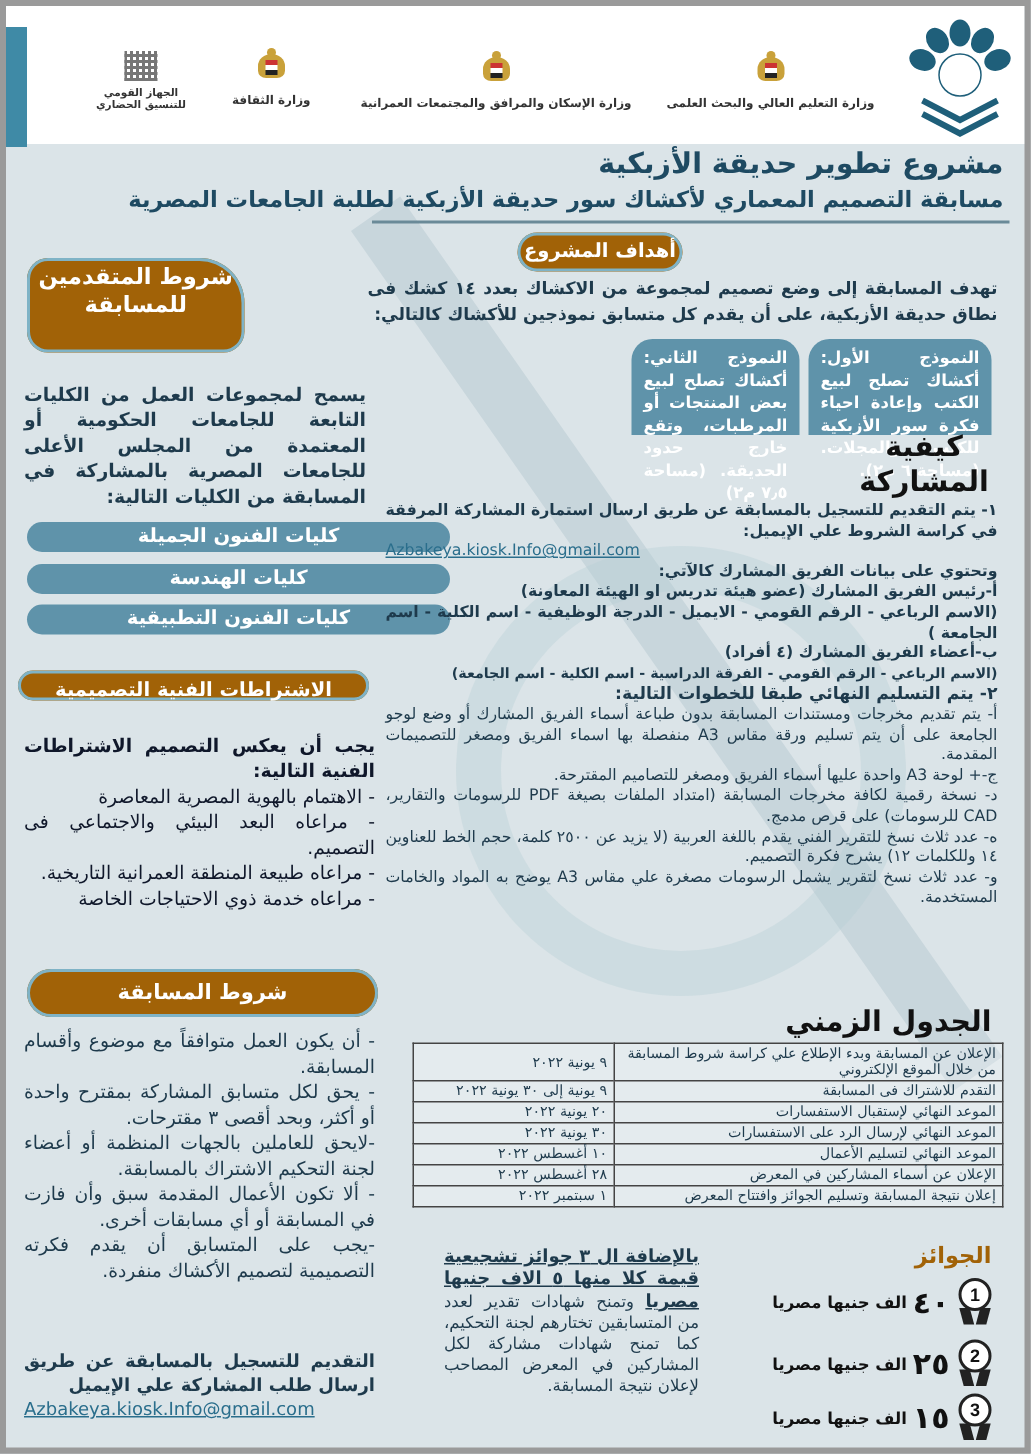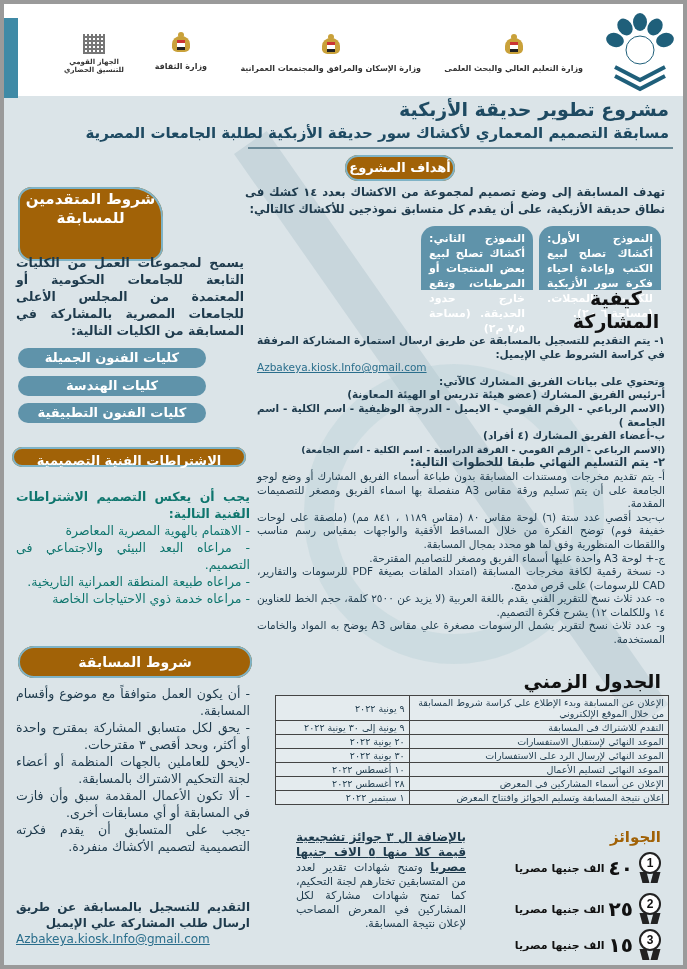--- a/index.html
+++ b/index.html
@@ -45,30 +45,30 @@
 
   .goals-text { position:absolute; right:18px; top:180px; width:420px; font-size:11.5px; line-height:17px; font-weight:bold; color:#1e3a4c; text-align: justify; }
 
   .model-box {
     position:absolute; background:#5f93aa; color:#fff; font-size:11px; line-height:15px; font-weight:bold;
     padding: 5px 8px; border-radius: 14px 14px 0 0; text-align: justify;
   }
   .model1 { right: 22px; top: 222px; width: 122px; height: 64px; }
   .model2 { right: 150px; top: 222px; width: 112px; height: 64px; }
 
-  .apply-pill { left: 14px; top: 183px; width: 145px; height: 74px; font-size: 15px; line-height: 19px; padding-top: 3px;
+  .apply-pill { left: 14px; top: 168px; width: 145px; height: 63px; font-size: 15px; line-height: 19px; padding-top: 3px;
      border-radius: 14px 30px 14px 14px; }
   .eligibility { position:absolute; left:12px; top:250px; width:228px; font-size:12.5px; line-height:17px; font-weight:bold; color:#1e3a4c; text-align: justify; }
 
   .college-pill {
-    position:absolute; left:14px; width:188px; height:20px; background:#5f93aa; color:#fff; font-size:13px; font-weight:bold;
+    position:absolute; left:14px; width:282px; height:20px; background:#5f93aa; color:#fff; font-size:13px; font-weight:bold;
     text-align:center; line-height:20px; border-radius: 10px;
   }
   .design-pill { left: 8px; top: 443px; width: 234px; height: 20px; font-size: 13px; line-height: 28px; }
-  .design-text { position:absolute; left:12px; top:484px; width:234px; font-size:12.5px; line-height:17px; color:#0f766e; text-align: justify; }
+  .design-text { position:absolute; left:12px; top:484px; width:234px; font-size:12.5px; line-height:17px; color:#0f172a; text-align: justify; }
   .design-text .lead { font-weight: bold; }
   .design-text .item { font-weight: normal; }
 
   .cond-pill { left: 14px; top: 642px; width: 234px; height: 32px; font-size: 14px; line-height: 32px; }
   .cond-text { position:absolute; left:12px; top:681px; width:234px; font-size:12.5px; line-height:17px; color:#1e3a4c; text-align: justify; }
   .reg-text { position:absolute; left:12px; top:895px; width:234px; font-size:12px; line-height:16px; font-weight:bold; color:#1e3a4c; text-align: justify; }
   .email { color:#2a6e8c; text-decoration: underline; direction: ltr; unicode-bidi: embed; font-weight: normal; }
 
   .how-head { position:absolute; right:22px; top:283px; width:90px; font-size:19px; line-height:23px; font-weight:bold; color:#111; text-align:center; }
   .how-text { position:absolute; right:18px; top:330px; width:408px; font-size:10.5px; line-height:13.6px; color:#1e3a4c; text-align: justify; }
@@ -189,21 +189,20 @@
   <div class="how-text">
     <span class="p b">١- يتم التقديم للتسجيل بالمسابقة عن طريق ارسال استمارة المشاركة المرفقة في كراسة الشروط علي الإيميل:</span>
     <span class="p" style="text-align:left;"><span class="email">Azbakeya.kiosk.Info@gmail.com</span></span>
     <span class="p b">وتحتوي على بيانات الفريق المشارك كالآتي:</span>
     <span class="p b">أ-رئيس الفريق المشارك (عضو هيئة تدريس او الهيئة المعاونة)</span>
     <span class="p b">(الاسم الرباعي - الرقم القومي - الايميل - الدرجة الوظيفية - اسم الكلية - اسم الجامعة )</span>
     <span class="p b">ب-أعضاء الفريق المشارك (٤ أفراد)</span>
     <span class="p b" style="font-size:9.5px;">(الاسم الرباعي - الرقم القومي - الفرقة الدراسية - اسم الكلية - اسم الجامعة)</span>
     <span class="p b" style="font-size:11.5px;">٢- يتم التسليم النهائي طبقا للخطوات التالية:</span>
     <span class="p">أ- يتم تقديم مخرجات ومستندات المسابقة بدون طباعة أسماء الفريق المشارك أو وضع لوجو الجامعة على أن يتم تسليم ورقة مقاس A3 منفصلة بها اسماء الفريق ومصغر للتصميمات المقدمة.</span>
-    <span class="p">ب-بحد أقصي عدد ستة (٦) لوحة مقاس ٨٠ (مقاس ١١٨٩ ، ٨٤١ مم) (ملصقة على لوحات خفيفة فوم) توضح الفكرة من خلال المساقط الأفقية والواجهات بمقياس رسم مناسب واللقطات المنظورية وفق لما هو محدد بمجال المسابقة.</span>
     <span class="p">ج-+ لوحة A3 واحدة عليها أسماء الفريق ومصغر للتصاميم المقترحة.</span>
     <span class="p">د- نسخة رقمية لكافة مخرجات المسابقة (امتداد الملفات بصيغة PDF للرسومات والتقارير، CAD للرسومات) على قرص مدمج.</span>
     <span class="p">ه- عدد ثلاث نسخ للتقرير الفني يقدم باللغة العربية (لا يزيد عن ٢٥٠٠ كلمة، حجم الخط للعناوين ١٤ وللكلمات ١٢) يشرح فكرة التصميم.</span>
     <span class="p">و- عدد ثلاث نسخ لتقرير يشمل الرسومات مصغرة علي مقاس A3 يوضح به المواد والخامات المستخدمة.</span>
   </div>
 
   <div class="tl-head">الجدول الزمني</div>
   <table class="timeline">
     <tbody>
       <tr>

